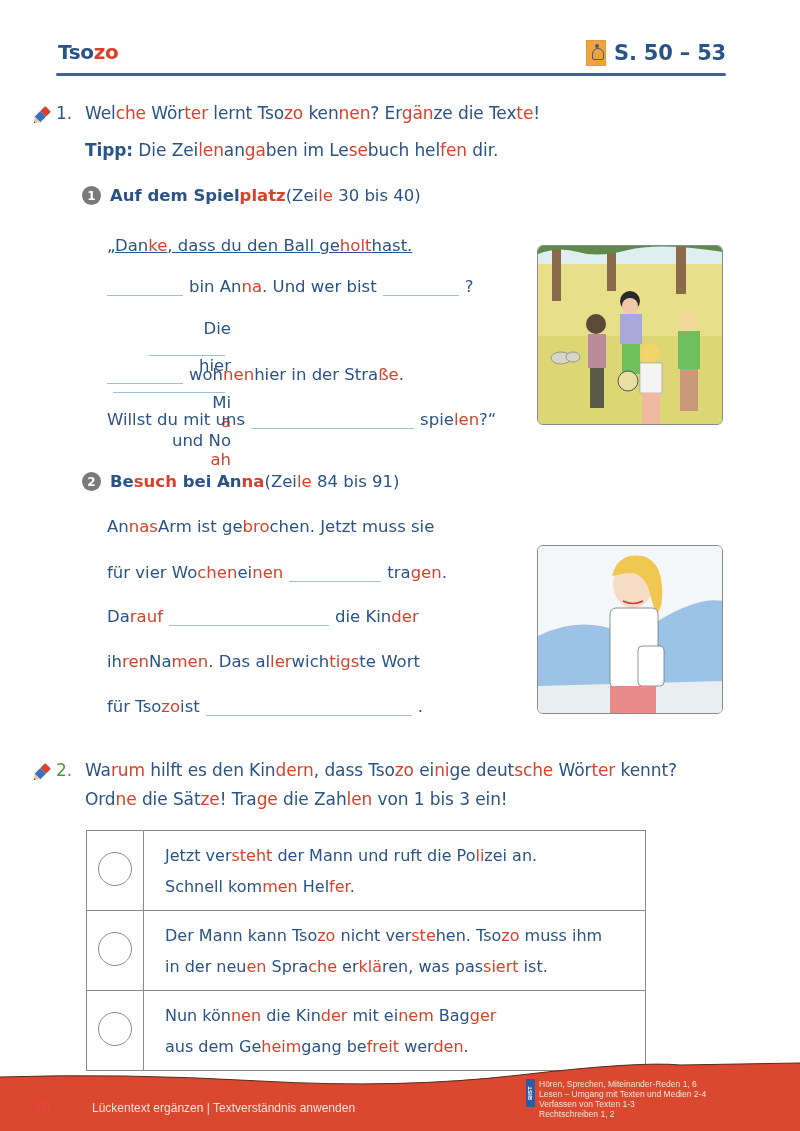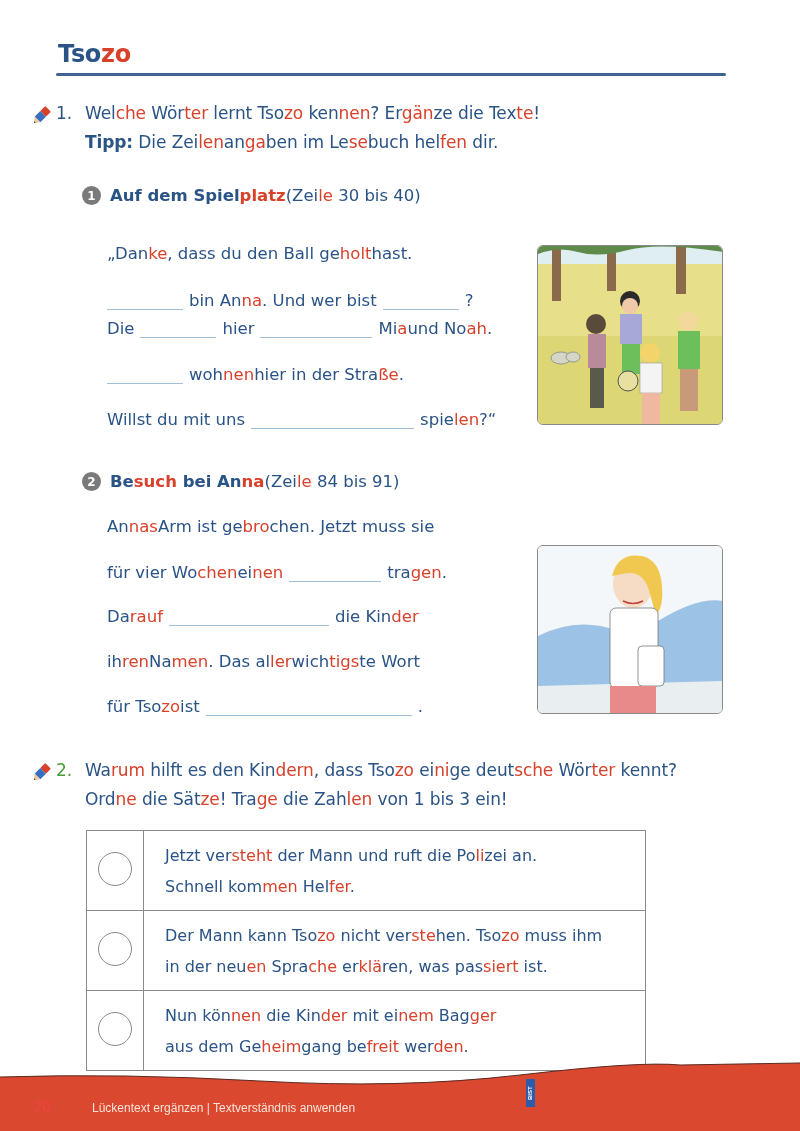--- a/index.html
+++ b/index.html
@@ -5,21 +5,21 @@
   * { box-sizing: border-box; margin: 0; padding: 0; }
   html, body { width: 800px; height: 1131px; background: #ffffff; overflow: hidden; }
   body { position: relative; font-family: "DejaVu Sans", "Liberation Sans", sans-serif; color: #2a5386; }
 
   .b { color: #2a5386; }
   .r { color: #d8412a; }
   .g { color: #4a9a3a; }
 
   
   .header { position: absolute; left: 58px; top: 38px; width: 668px; height: 40px; }
-  .header-title { position: absolute; left: 0; top: 2px; font-size: 24px; font-weight: bold; letter-spacing: -0.3px; }
+  .header-title { position: absolute; left: 0; top: 2px; font-size: 20px; font-weight: bold; letter-spacing: -0.3px; }
   .header-pages { position: absolute; right: 0; top: 2px; display: flex; align-items: center; }
   .book-icon { width: 20px; height: 26px; background: #f0a23c; margin-right: 8px; position: relative; border: 1px solid #e39a38; }
   .book-icon::before { content: ""; position: absolute; left: 5px; top: 7px; width: 10px; height: 10px; border: 1px solid #4b5c7d; border-radius: 50% 50% 2px 2px; }
   .book-icon::after { content: ""; position: absolute; left: 8px; top: 3px; width: 4px; height: 4px; background: #4b5c7d; border-radius: 50%; }
   .pages-text { font-size: 21px; font-weight: bold; color: #2a5386; letter-spacing: -0.2px; }
   .header-rule { position: absolute; left: -2px; top: 35px; width: 670px; height: 3px; background: #2a5386; border-radius: 2px; opacity: 0.9; }
 
   
   .task { position: absolute; left: 30px; }
   .pencil-icon { position: absolute; left: 0; top: 2px; width: 22px; height: 22px; }
@@ -52,60 +52,64 @@
   .page-number { position: absolute; left: 34px; top: 42px; font-size: 15px; color: #ef4444; font-family: "Liberation Sans", sans-serif; }
   .footer-topic { position: absolute; left: 92px; top: 46px; font-size: 12px; color: #fbe3d8; font-family: "Liberation Sans", sans-serif; }
   .bist-badge { position: absolute; left: 526px; top: 24px; width: 9px; height: 28px; background: #2a5caa; color: #fff; font-size: 6px; font-weight: bold; writing-mode: vertical-rl; transform: rotate(180deg); text-align: center; font-family: "Liberation Sans", sans-serif; line-height: 9px; }
   .standards { position: absolute; left: 539px; top: 24px; font-size: 8.5px; line-height: 10px; color: #fbe3d8; font-family: "Liberation Sans", sans-serif; }
 </style>
 </head>
 <body>
 
 <div class="header">
   <div class="header-title"><span class="b">Tso</span><span class="r">zo</span></div>
+  <div class="header-pages">
+    <span class="book-icon"></span>
+    <span class="pages-text">S. 50 – 53</span>
+  </div>
   <div class="header-rule"></div>
 </div>
 
 <div class="task" style="top:103px;">
   <svg class="pencil-icon" viewBox="0 0 22 22">
     <g transform="rotate(45 11 11)">
       <rect x="7" y="1" width="8" height="7" fill="#d8412a" rx="1"></rect>
       <rect x="7" y="8" width="8" height="8" fill="#3a6fbf"></rect>
       <polygon points="7,16 15,16 11,21" fill="#e8c9a0"></polygon>
       <polygon points="10,19.5 12,19.5 11,21" fill="#333"></polygon>
     </g>
   </svg>
   <span class="task-num b">1.</span>
 </div>
 <div class="task-line" style="left:85px; top:103px;"><span class="b">Wel</span><span class="r">che</span><span class="b"> Wör</span><span class="r">ter</span><span class="b"> lernt Tso</span><span class="r">zo</span><span class="b"> ken</span><span class="r">nen</span><span class="b">? Er</span><span class="r">gän</span><span class="b">ze die Tex</span><span class="r">te</span><span class="b">!</span></div>
-<div class="task-line" style="left:85px; top:132px;">
+<div class="task-line" style="left:85px; top:140px;">
   <span class="bold b">Tipp:</span><span><span class="b"> Die Zei</span><span class="r">len</span><span class="b">an</span><span class="r">ga</span><span class="b">ben im Le</span><span class="r">se</span><span class="b">buch hel</span><span class="r">fen</span><span class="b"> dir.</span></span>
 </div>
 
 <div class="section-head" style="top:186px;">
   <span class="num-circle">1</span>
   <span class="bold"><span class="b">Auf dem Spiel</span><span class="r">platz</span></span>
   <span><span class="b"> (Zei</span><span class="r">le</span><span class="b"> 30 bis 40)</span></span>
 </div>
-<div class="gap-line" style="top:244px;">
+<div class="gap-line" style="top:236px;text-decoration:underline;">
     <span class="b">„Dan</span>
     <span class="r">ke</span>
     <span class="b">, dass du den Ball ge</span>
     <span class="r">holt</span>
     <span class="b"> hast.</span>
   </div>
-<div class="gap-line" style="top:291px;">
+<div class="gap-line" style="top:277px;">
     <span class="blank first" style="width: 76px;"></span>
     <span class="b">bin An</span>
     <span class="r">na</span>
     <span class="b">. Und wer bist</span>
     <span class="blank" style="width: 76px;"></span>
     <span class="b">?</span>
   </div>
-<div class="gap-line" style="top:319px;">
+<div class="gap-line" style="top:319px;flex-direction:column;">
     <span class="b">Die</span>
     <span class="blank" style="width: 76px;"></span>
     <span class="b">hier</span>
     <span class="blank" style="width: 112px;"></span>
     <span class="b">Mi</span>
     <span class="r">a</span>
     <span class="b"> und No</span>
     <span class="r">ah</span>
     <span class="b">.</span>
   </div>
@@ -267,13 +271,19 @@
 </table>
 
 <div class="footer">
   <svg class="band" width="800" height="76" viewBox="0 0 800 76">
     <path d="M0,22 Q120,18 260,26 T520,20 T680,10 L800,8 L800,76 L0,76 Z" fill="#d9482f"></path>
     <path d="M0,22 Q120,18 260,26 T520,20 T680,10 L800,8" stroke="#5a2a20" stroke-width="1" fill="none"></path>
   </svg>
   <span class="page-number">20</span>
   <span class="footer-topic">Lückentext ergänzen | Textverständnis anwenden</span>
   <span class="bist-badge">BIST</span>
+  <div class="standards">
+    <div>Hören, Sprechen, Miteinander-Reden 1, 6</div>
+    <div>Lesen – Umgang mit Texten und Medien 2-4</div>
+    <div>Verfassen von Texten 1-3</div>
+    <div>Rechtschreiben 1, 2</div>
+  </div>
 </div>
 
 </body></html>

